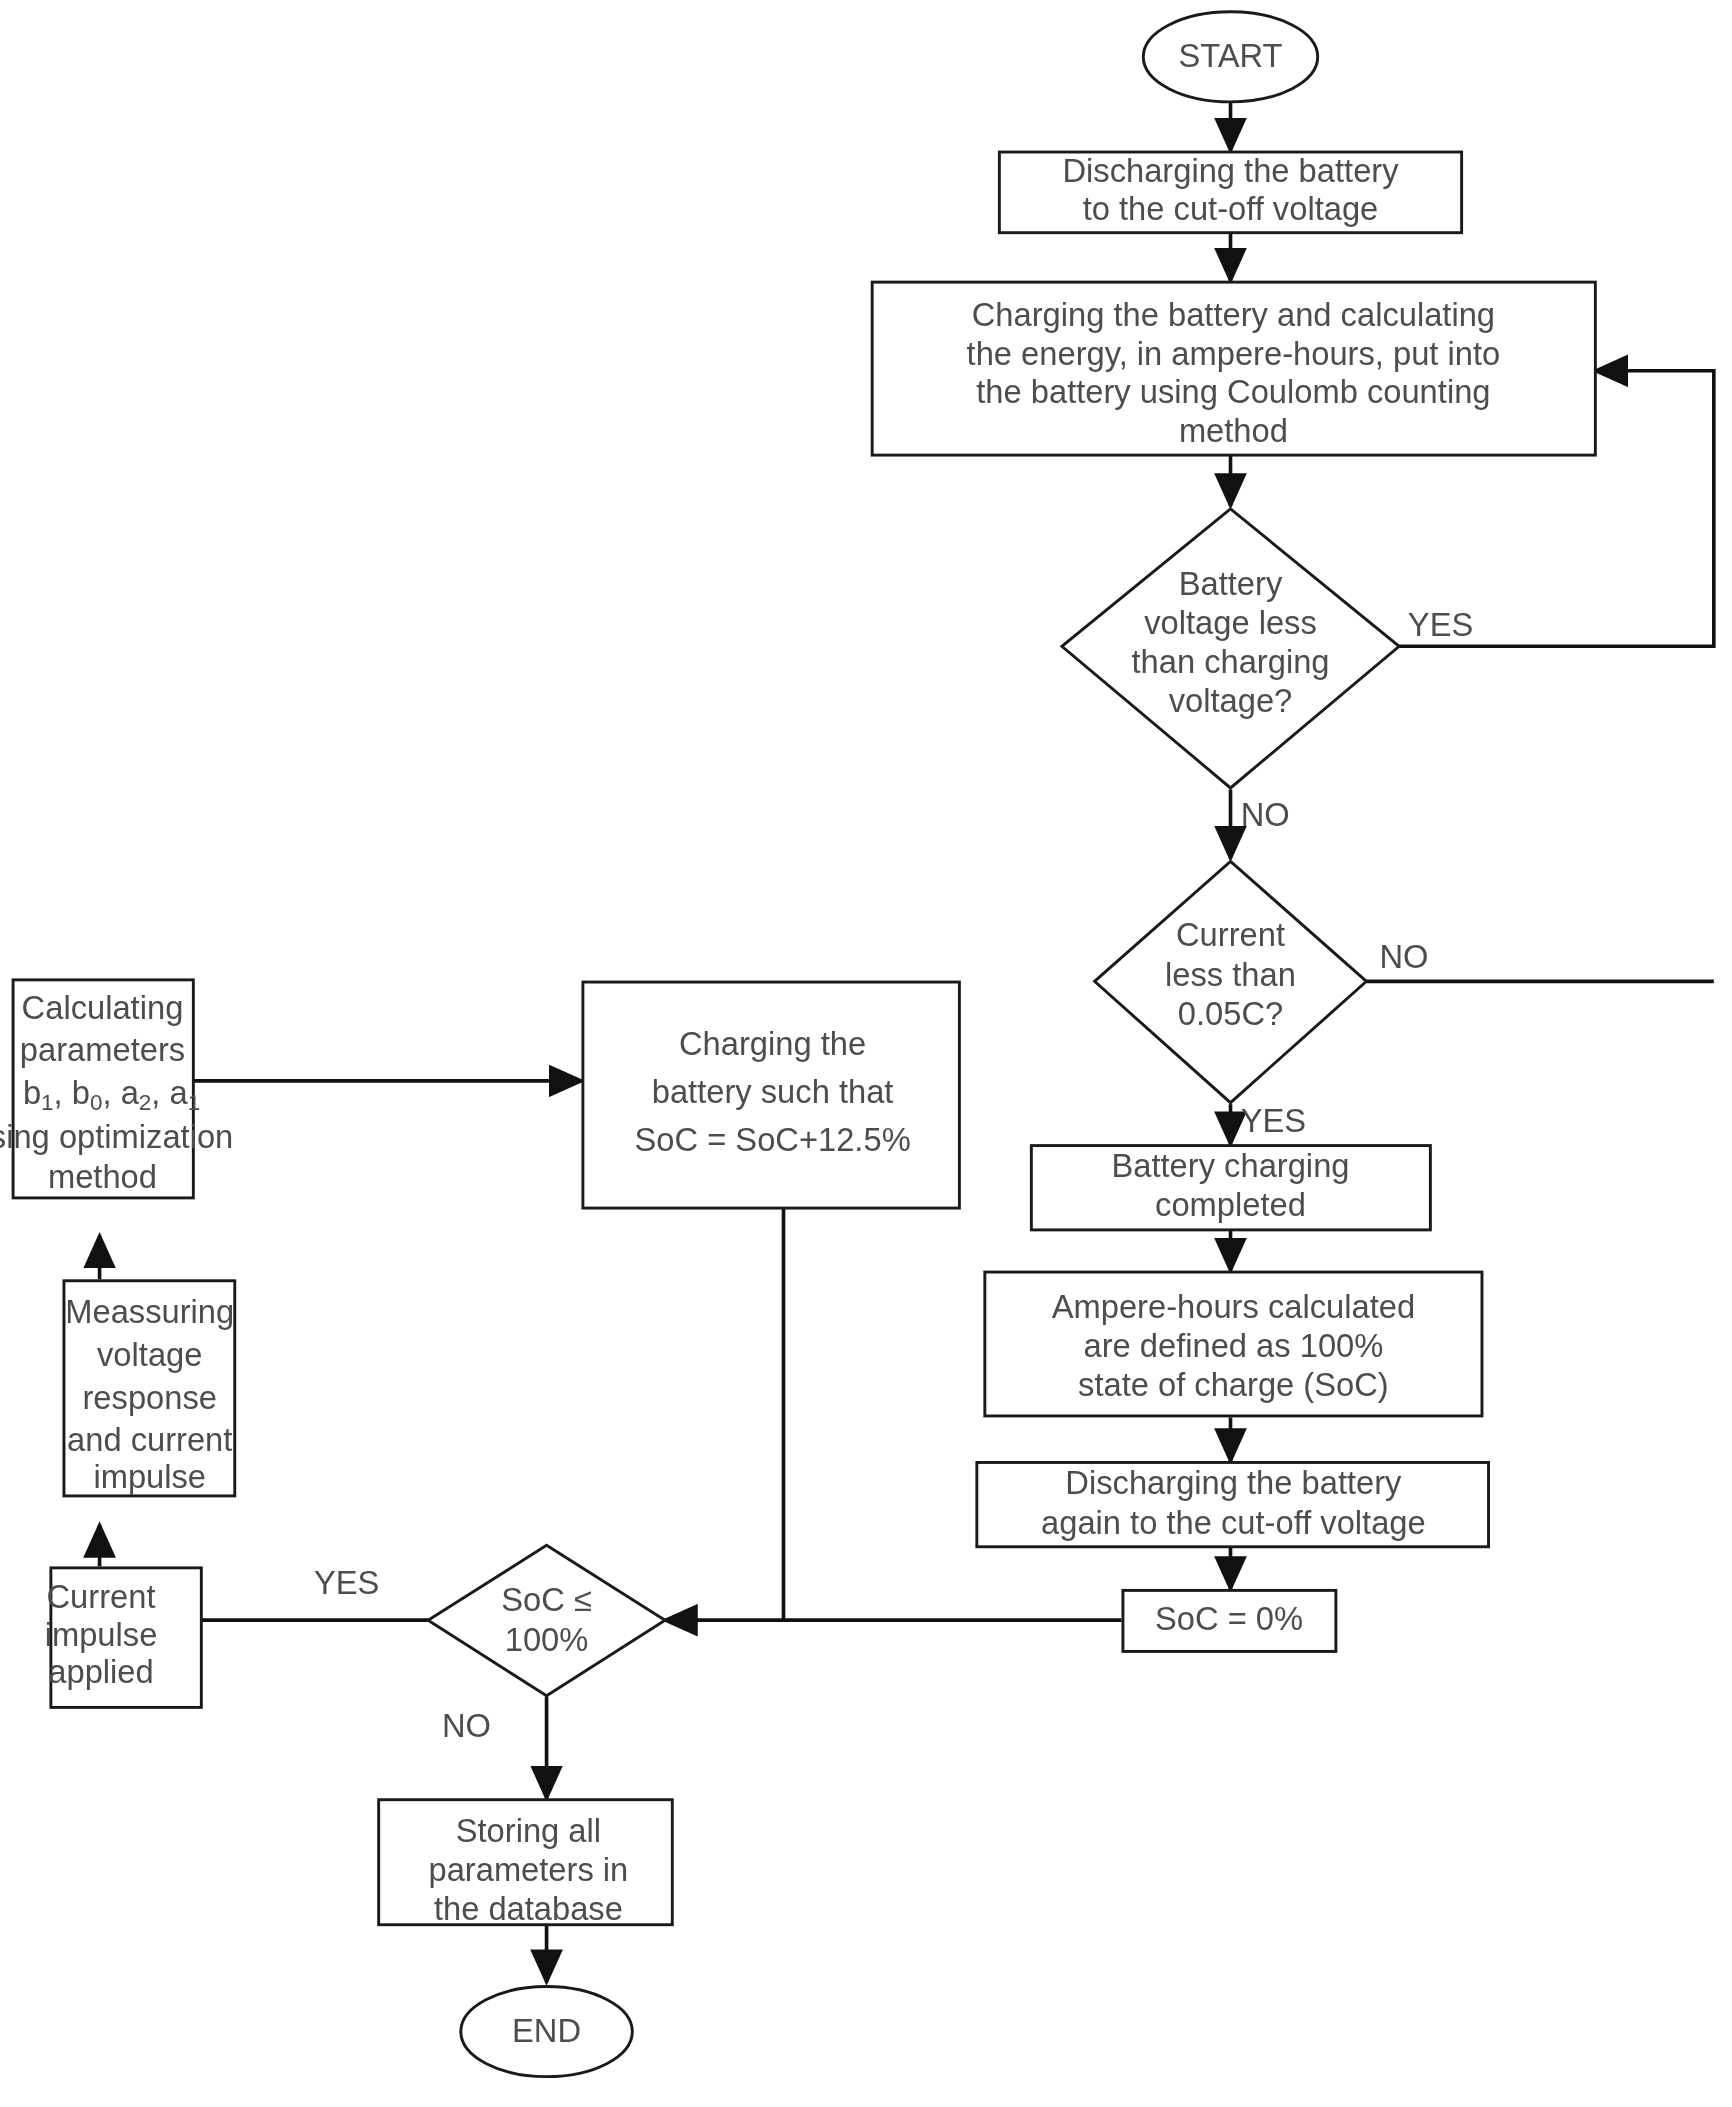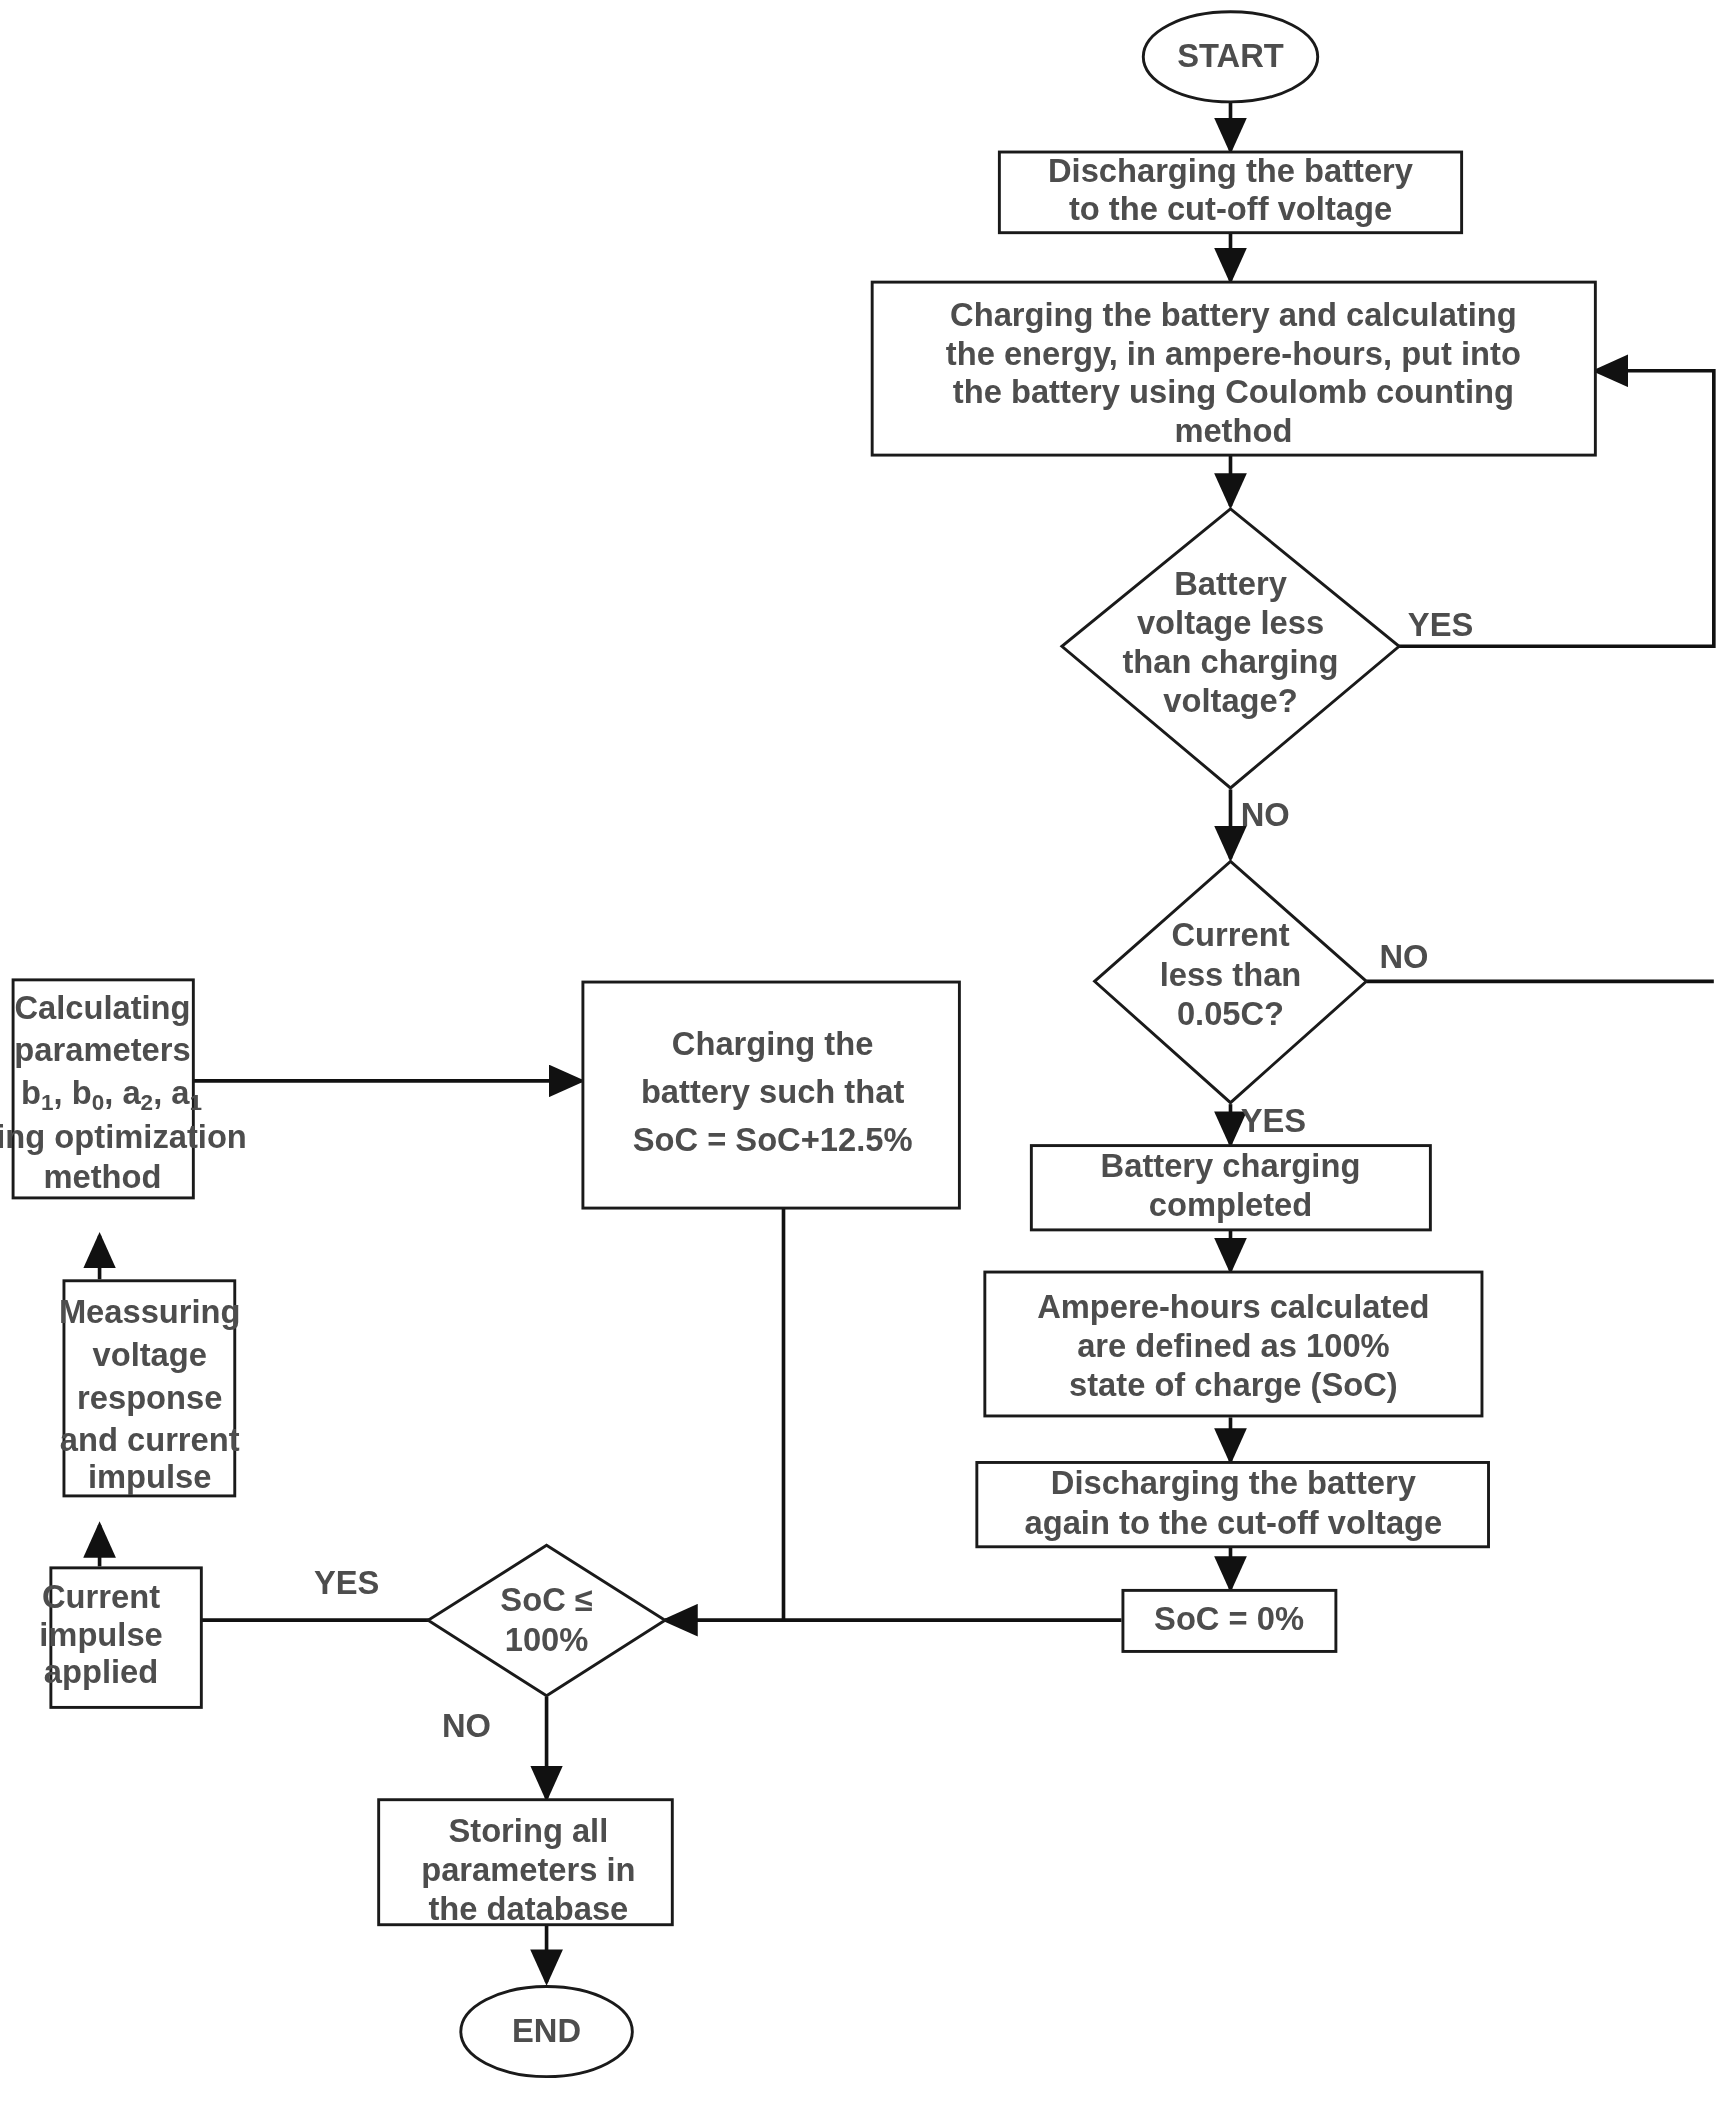--- a/index.html
+++ b/index.html
@@ -9,21 +9,20 @@
   }
   body {
     font-family: "Liberation Sans", sans-serif;
   }
   #flowchart-root {
     position: relative;
     width: 1732px;
     height: 2108px;
     background: #ffffff;
     overflow: hidden;
-    font-weight: bold;
   }
   svg.flow-svg {
     position: absolute;
     left: 0;
     top: 0;
     width: 1732px;
     height: 2108px;
     display: block;
   }
   .shape-box {

